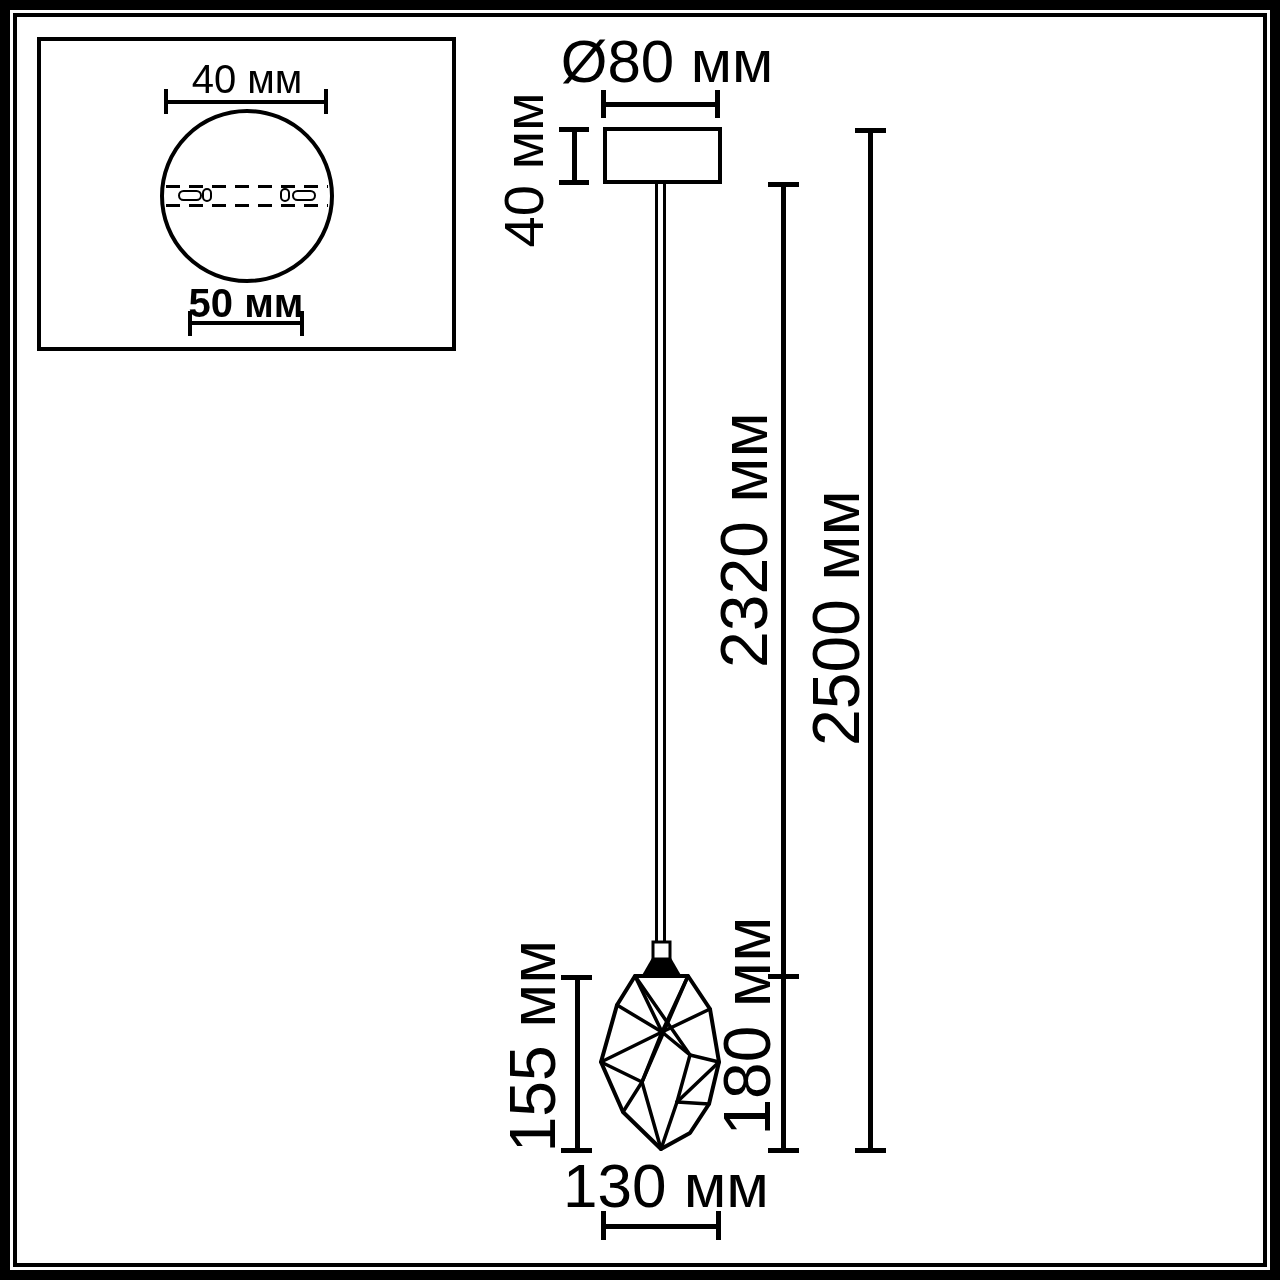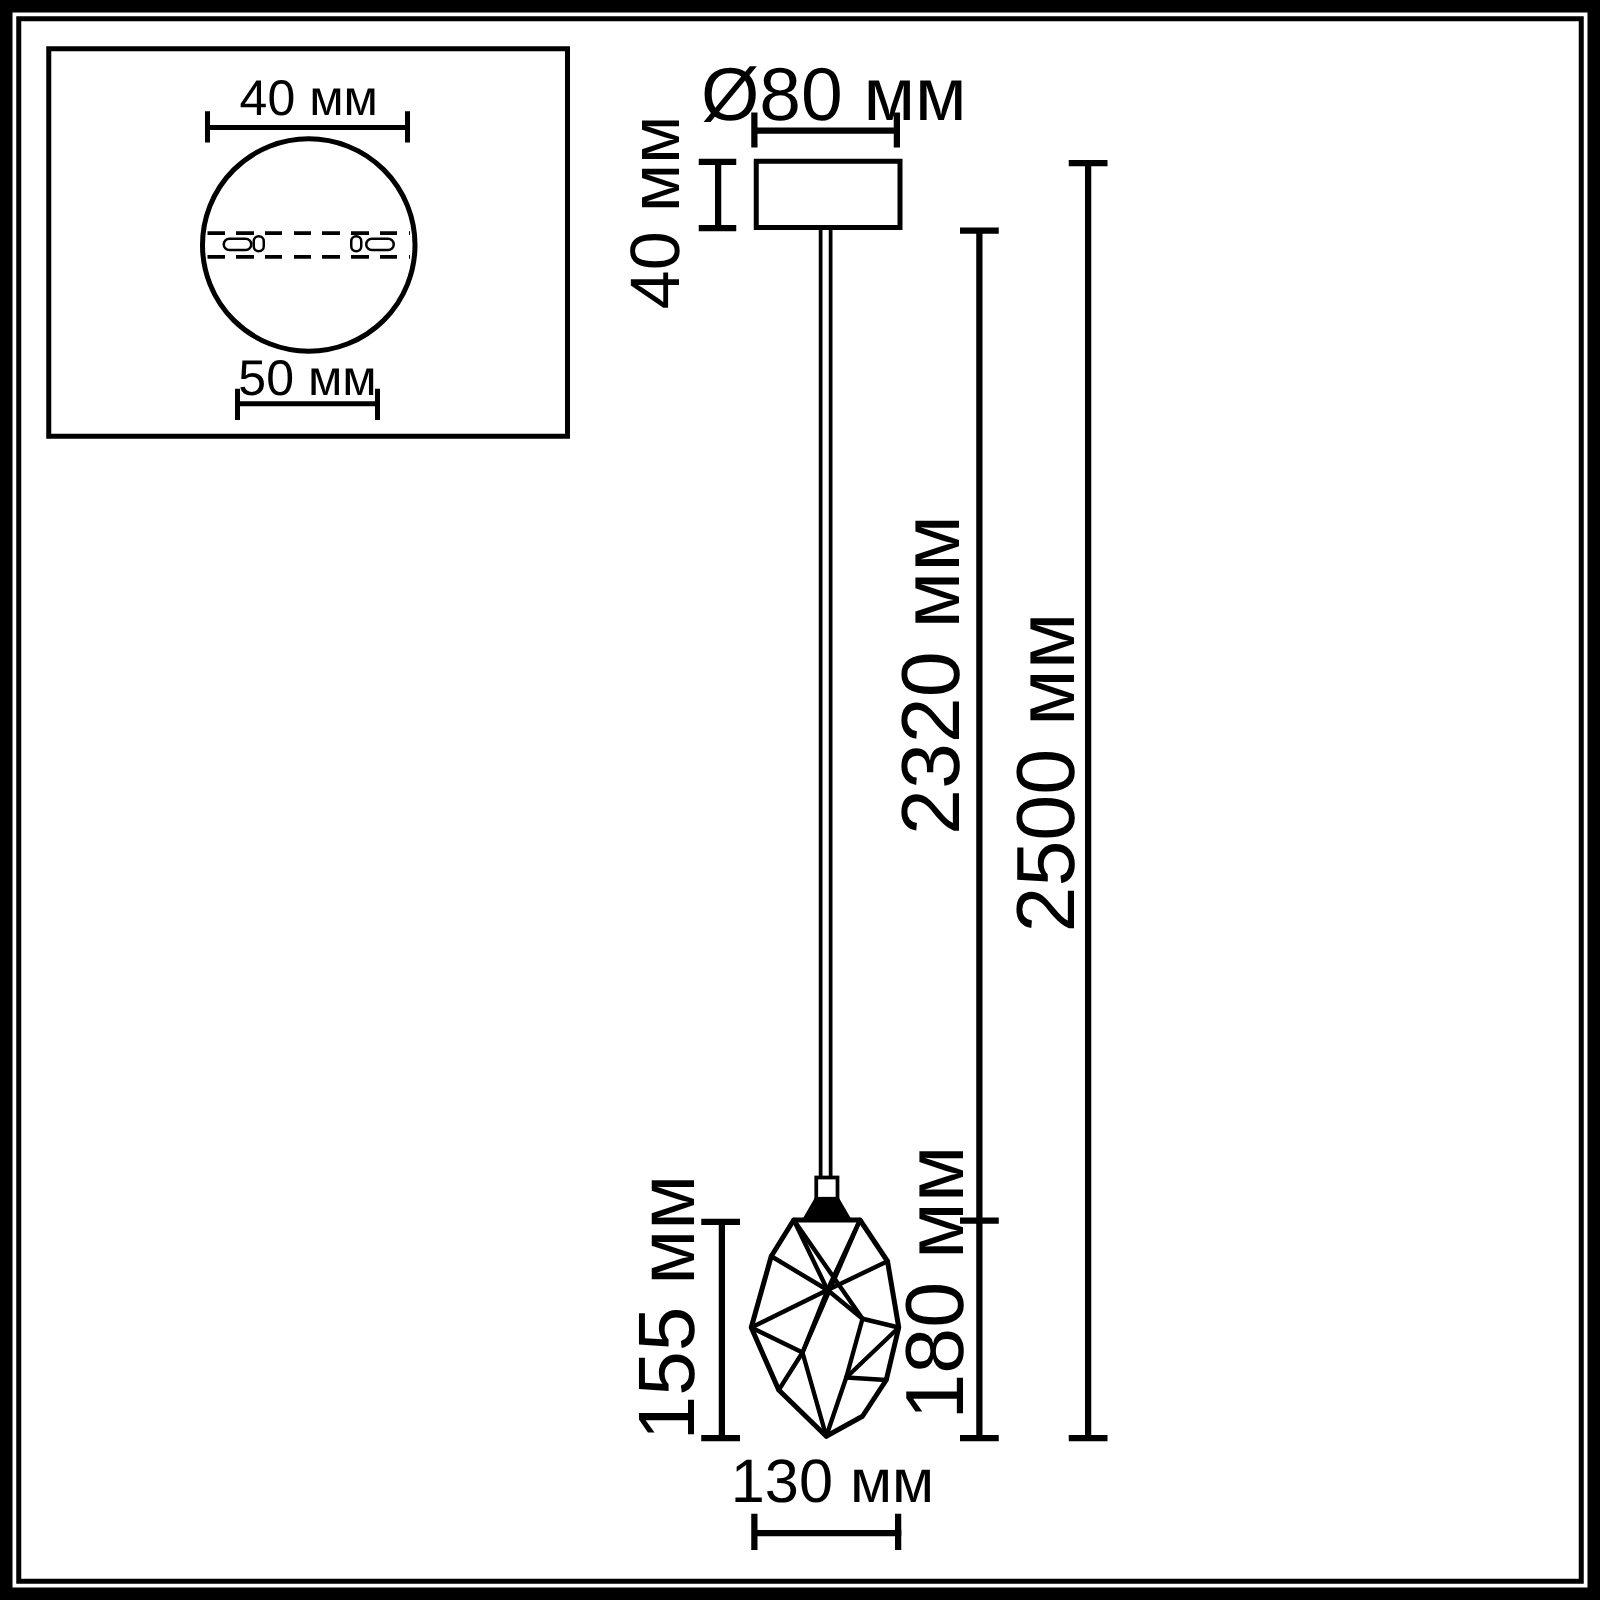--- a/index.html
+++ b/index.html
@@ -21,21 +21,21 @@
     white-space: nowrap;
     line-height: 1;
     transform: translate(-50%, -50%);
   }
   .label.rot { transform: translate(-50%, -50%) rotate(-90deg); }
   .fs-inset { font-size: 40px; }
   .fs-top   { font-size: 60px; }
   .fs-side  { font-size: 66px; }
   .fs-40    { font-size: 56px; }
   .fs-155   { font-size: 64px; }
-  .fs-130   { font-size: 49px; }
+  .fs-130   { font-size: 62px; }
 
   
   .inset-box {
     position: absolute; left: 37px; top: 37px;
     width: 419px; height: 314px;
     border: 4px solid #000;
   }
   .mount-circle {
     position: absolute; left: 160px; top: 109px;
     width: 174px; height: 174px;
@@ -83,26 +83,26 @@
   <div class="bar" style="left:324px; top:89px; width:4px; height:25px;"></div>
 
   <div class="mount-circle"></div>
   <div class="dash-line" style="left:166px; top:185px; width:162px;"></div>
   <div class="dash-line" style="left:166px; top:204px; width:162px;"></div>
   <div class="slot" style="left:178px; top:190px;"></div>
   <div class="hole" style="left:202px; top:188px;"></div>
   <div class="hole" style="left:280px; top:188px;"></div>
   <div class="slot" style="left:292px; top:190px;"></div>
 
-  <div class="label fs-inset" style="left:246px; top:303px;">50 мм</div>
+  <div class="label fs-inset" style="left:246px; top:303px;font-weight:bold;">50 мм</div>
   <div class="bar" style="left:190px; top:321px; width:114px; height:4px;"></div>
   <div class="bar" style="left:188px; top:311px; width:4px; height:25px;"></div>
   <div class="bar" style="left:300px; top:311px; width:4px; height:25px;"></div>
 
-  <div class="label fs-top" style="left:667px; top:76px;">Ø80 мм</div>
+  <div class="label fs-top" style="left:667px; top:62px;">Ø80 мм</div>
   <div class="bar" style="left:604px; top:102px; width:114px; height:5px;"></div>
   <div class="bar" style="left:601px; top:90px; width:5px; height:28px;"></div>
   <div class="bar" style="left:715px; top:90px; width:5px; height:28px;"></div>
 
   <div class="canopy"></div>
 
   <div class="label rot fs-40" style="left:524px; top:170px;">40 мм</div>
   <div class="bar" style="left:572px; top:129px; width:5px; height:54px;"></div>
   <div class="bar" style="left:559px; top:127px; width:30px; height:5px;"></div>
   <div class="bar" style="left:559px; top:180px; width:30px; height:5px;"></div>

